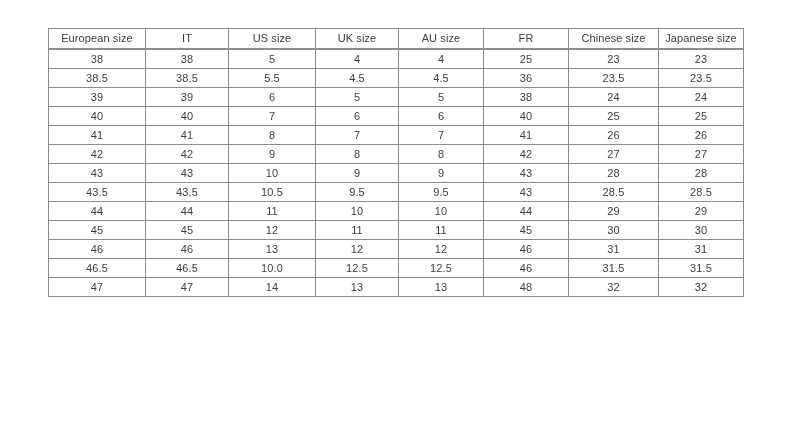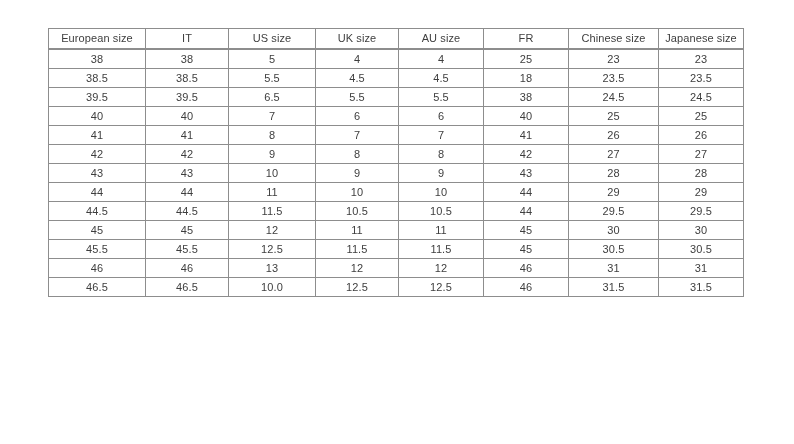--- a/index.html
+++ b/index.html
@@ -84,33 +84,33 @@
           <td>25</td>
           <td>23</td>
           <td>23</td>
         </tr>
         <tr>
           <td>38.5</td>
           <td>38.5</td>
           <td>5.5</td>
           <td>4.5</td>
           <td>4.5</td>
-          <td>18</td>
+          <td>36</td>
           <td>23.5</td>
           <td>23.5</td>
         </tr>
         <tr>
-          <td>39.5</td>
-          <td>39.5</td>
-          <td>6.5</td>
-          <td>5.5</td>
-          <td>5.5</td>
+          <td>39</td>
+          <td>39</td>
+          <td>6</td>
+          <td>5</td>
+          <td>5</td>
           <td>38</td>
-          <td>24.5</td>
-          <td>24.5</td>
+          <td>24</td>
+          <td>24</td>
         </tr>
         <tr>
           <td>40</td>
           <td>40</td>
           <td>7</td>
           <td>6</td>
           <td>6</td>
           <td>40</td>
           <td>25</td>
           <td>25</td>
@@ -139,74 +139,74 @@
           <td>43</td>
           <td>43</td>
           <td>10</td>
           <td>9</td>
           <td>9</td>
           <td>43</td>
           <td>28</td>
           <td>28</td>
         </tr>
         <tr>
+          <td>43.5</td>
+          <td>43.5</td>
+          <td>10.5</td>
+          <td>9.5</td>
+          <td>9.5</td>
+          <td>43</td>
+          <td>28.5</td>
+          <td>28.5</td>
+        </tr>
+        <tr>
           <td>44</td>
           <td>44</td>
           <td>11</td>
           <td>10</td>
           <td>10</td>
           <td>44</td>
           <td>29</td>
           <td>29</td>
         </tr>
         <tr>
-          <td>44.5</td>
-          <td>44.5</td>
-          <td>11.5</td>
-          <td>10.5</td>
-          <td>10.5</td>
-          <td>44</td>
-          <td>29.5</td>
-          <td>29.5</td>
-        </tr>
-        <tr>
           <td>45</td>
           <td>45</td>
           <td>12</td>
           <td>11</td>
           <td>11</td>
           <td>45</td>
           <td>30</td>
           <td>30</td>
         </tr>
         <tr>
-          <td>45.5</td>
-          <td>45.5</td>
-          <td>12.5</td>
-          <td>11.5</td>
-          <td>11.5</td>
-          <td>45</td>
-          <td>30.5</td>
-          <td>30.5</td>
-        </tr>
-        <tr>
           <td>46</td>
           <td>46</td>
           <td>13</td>
           <td>12</td>
           <td>12</td>
           <td>46</td>
           <td>31</td>
           <td>31</td>
         </tr>
         <tr>
           <td>46.5</td>
           <td>46.5</td>
           <td>10.0</td>
           <td>12.5</td>
           <td>12.5</td>
           <td>46</td>
           <td>31.5</td>
           <td>31.5</td>
         </tr>
+        <tr>
+          <td>47</td>
+          <td>47</td>
+          <td>14</td>
+          <td>13</td>
+          <td>13</td>
+          <td>48</td>
+          <td>32</td>
+          <td>32</td>
+        </tr>
       </tbody>
   </table>
 </div>
 
 </body></html>

